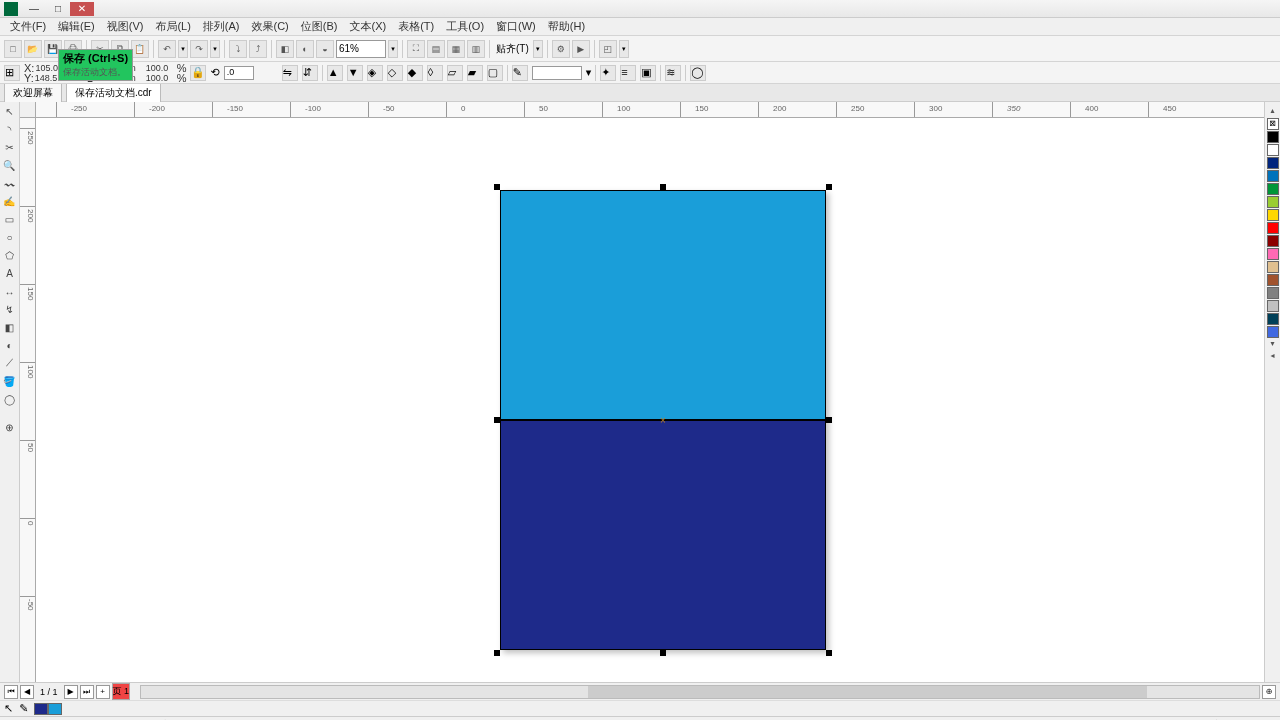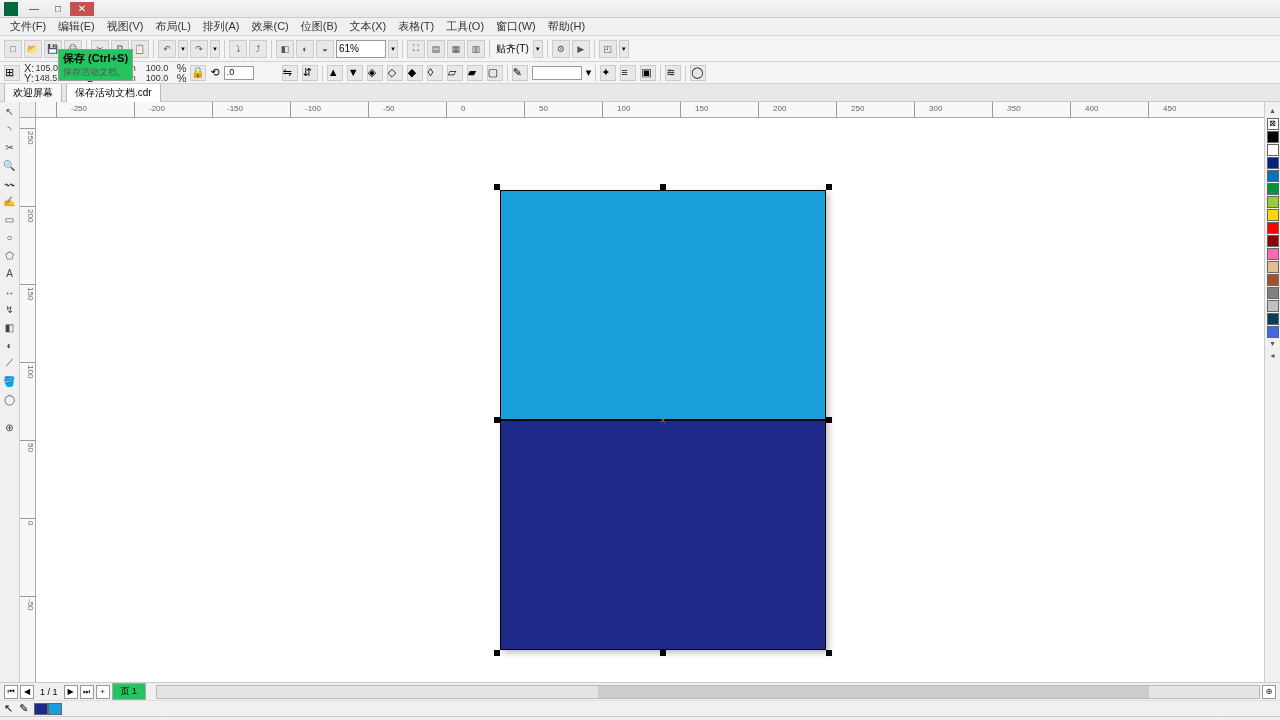--- a/index.html
+++ b/index.html
@@ -60,21 +60,21 @@
 .sel-handle { position: absolute; width: 6px; height: 6px; background: #000; }
 .sel-center { position: absolute; width: 8px; height: 8px; font-size: 10px; color: #c08020; display:flex; align-items:center; justify-content:center; }
 
 .color-palette { width: 16px; background: #f0f0f0; border-left: 1px solid #ccc; display: flex; flex-direction: column; align-items: center; padding-top: 4px; }
 .color-palette .swatch { width: 12px; height: 12px; border: 1px solid #666; margin-bottom: 1px; }
 .color-palette .arrow { font-size: 8px; color: #555; height: 12px; }
 
 .page-nav { height: 18px; background: #f0f0f0; border-top: 1px solid #ccc; display: flex; align-items: center; padding: 0 4px; gap: 2px; }
 .page-nav .nav-btn { width: 14px; height: 14px; border: 1px solid #999; background: #fff; font-size: 8px; display:inline-flex; align-items:center; justify-content:center; }
 .page-nav .page-ind { font-size: 9px; padding: 0 4px; }
-.page-nav .page-tab { padding: 1px 8px; background: #22c55e; border: 1px solid #aaa; font-size: 9px; }
+.page-nav .page-tab { padding: 1px 0; background: #ef4444; border: 1px solid #aaa; font-size: 9px; }
 .page-nav .scroll-track { flex: 1; height: 14px; background: #e4e4e4; border: 1px solid #bbb; margin-left: 8px; position: relative; }
 .page-nav .scroll-thumb { position: absolute; left: 40%; width: 50%; height: 100%; background: #ccc; }
 
 .obj-info-bar { height: 16px; background: #f0f0f0; display: flex; align-items: center; padding: 0 4px; gap: 6px; border-top: 1px solid #ddd; }
 .obj-info-bar .swatch-pair { display: flex; gap: 0; }
 .obj-info-bar .sw { width: 14px; height: 12px; border: 1px solid #666; }
 
 .status-bar { height: 18px; background: #f0f0f0; border-top: 1px solid #ccc; display: flex; align-items: center; padding: 0 6px; justify-content: space-between; font-size: 10px; color: #333; }
 .status-bar .sb-left { display: flex; gap: 16px; align-items: center; }
 .status-bar .sb-right { display: flex; gap: 10px; align-items: center; }

